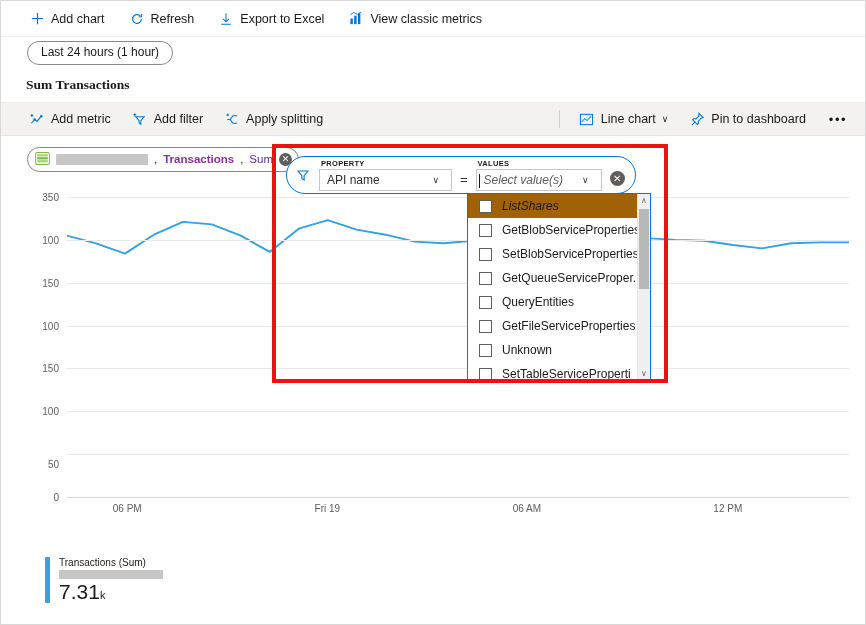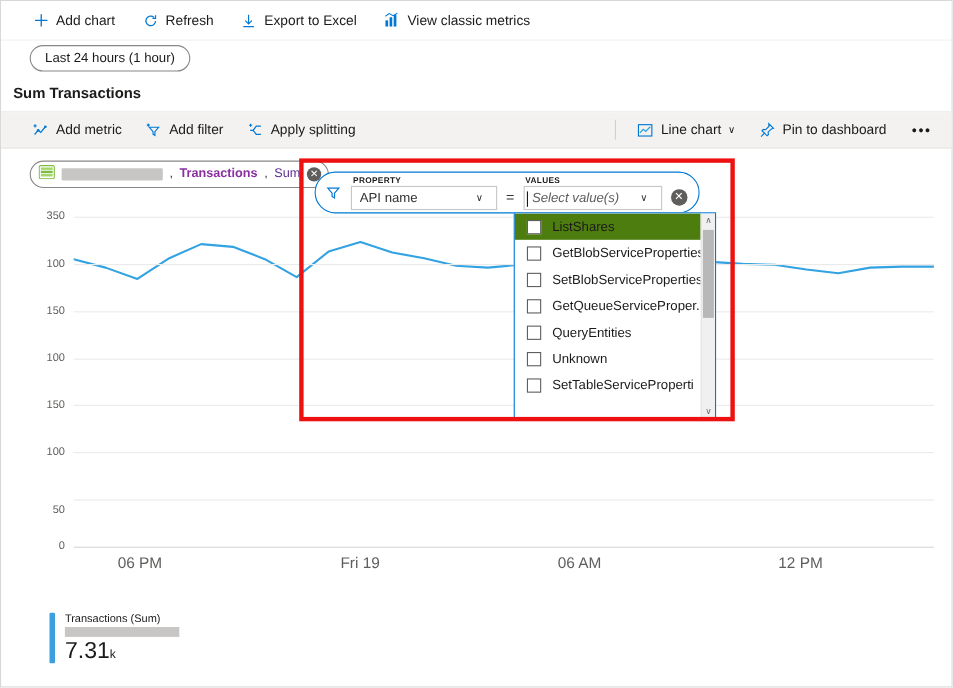--- a/index.html
+++ b/index.html
@@ -45,25 +45,26 @@
     padding: 4px 13px 5px;
     font-size: 12px;
     color: #1b1a19;
     cursor: pointer;
     background: #fff;
     line-height: 1.1;
   }
 
   
   .charttitle {
-    padding: 8px 0 9px 11px;
+    padding: 8px 0 9px 25px;
     font-size: 13.5px;
     font-weight: bold;
     color: #1b1a19;
     border-bottom: 1px solid #ededed;
+    font-family: Liberation Serif, serif;
   }
 
   
   .mtoolbar {
     height: 33px;
     background: #f3f2f1;
     display: flex; align-items: center;
     padding: 0 14px 0 26px;
     border-bottom: 1px solid #e6e4e2;
   }
@@ -148,21 +149,21 @@
     z-index: 25;
     overflow: hidden;
   }
   .ddlist { position:absolute; inset:0 13px 0 0; }
   .dditem {
     display:flex; align-items:center; gap: 10px;
     height: 24px; padding-left: 11px;
     font-size: 12px; color:#1b1a19; cursor:pointer;
     white-space: nowrap; overflow: hidden;
   }
-  .dditem.sel { background:#4d7c0f; }
+  .dditem.sel { background:#a16207;font-style:italic; }
   .cbox {
     width: 13px; height:13px; border:1px solid #605e5c;
     background:#fff; flex:none;
   }
   .scrollbar {
     position:absolute; right:0; top:0; width:13px; height:100%;
     background:#f0f0f0; border-left:1px solid #e4e4e4;
   }
   .sb-arrow {
     height:13px; display:flex; align-items:center; justify-content:center;
@@ -188,21 +189,21 @@
   .ylabels { position:absolute; left:0; top:0; width:66px; height:300px; }
   .ylab {
     position:absolute; right:8px; font-size:10px; color:#605e5c;
     transform: translateY(-50%); white-space:nowrap;
   }
   .plot { position:absolute; left:66px; top:0; right:18px; height:300px; }
   .gridline { position:absolute; left:0; right:0; height:1px; background:#eaeaea; }
   .gridline.base { background:#d6d6d6; }
   .xlabels { position:absolute; left:66px; right:18px; top:306px; height:16px; }
   .xlab {
-    position:absolute; font-size:14px; color:#605e5c;
+    position:absolute; font-size:10px; color:#605e5c;
     transform: translateX(-50%); white-space:nowrap;
   }
 
   
   .legend { position:absolute; left: 44px; top: 556px; display:flex; gap:9px; }
   .legbar { width: 5px; background:#3aa0e0; border-radius:1px; }
   .legtext { display:flex; flex-direction:column; gap:2px; }
   .legname { font-size: 10px; color:#1b1a19; }
   .legredact { width: 104px; height: 9px; background:#c8c6c4; }
   .legval { font-size: 21px; color:#1b1a19; line-height:1.05; }
@@ -413,20 +414,24 @@
         <div class="dditem">
           <span class="cbox"></span>
           <span>GetQueueServiceProper...</span>
         </div>
         <div class="dditem">
           <span class="cbox"></span>
           <span>QueryEntities</span>
         </div>
         <div class="dditem">
           <span class="cbox"></span>
+          <span>GetFileServiceProperties</span>
+        </div>
+        <div class="dditem">
+          <span class="cbox"></span>
           <span>Unknown</span>
         </div>
         <div class="dditem">
           <span class="cbox"></span>
           <span>SetTableServiceProperti</span>
         </div>
       </div>
     <div class="scrollbar">
       <div class="sb-arrow">∧</div>
       <div class="sb-thumb"></div>

